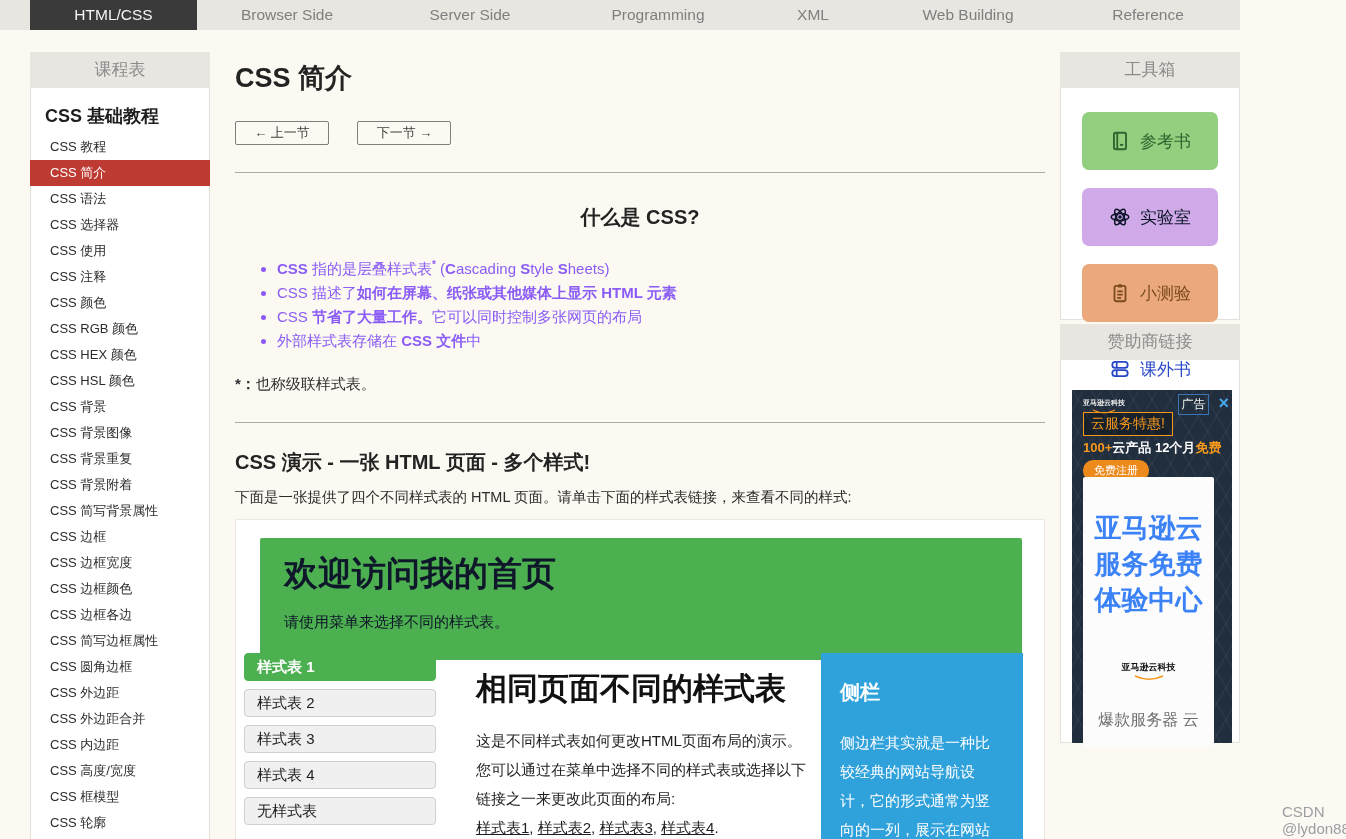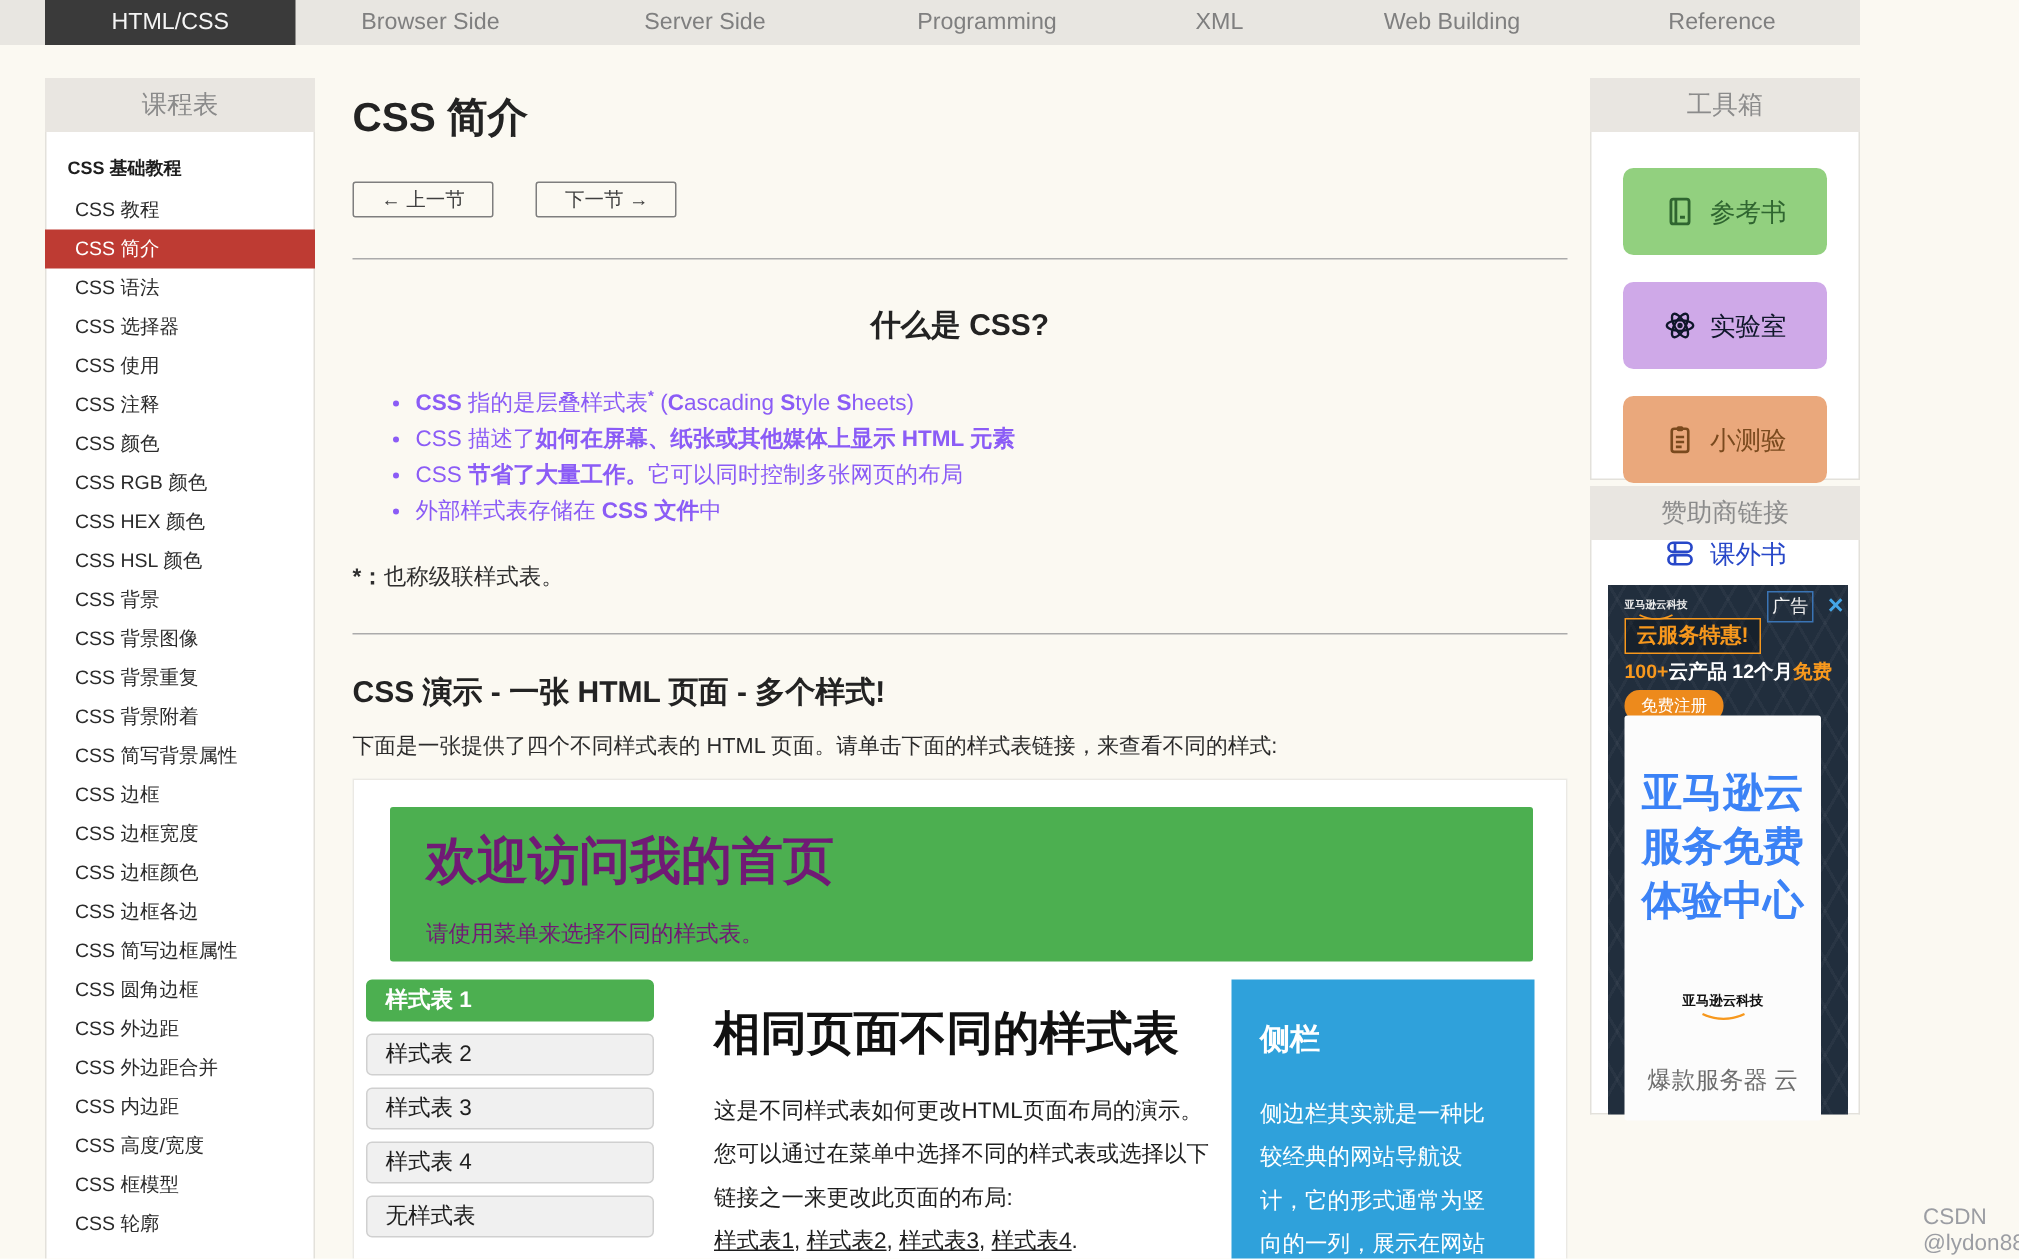--- a/index.html
+++ b/index.html
@@ -20,21 +20,21 @@
   .topnav .active { background:#3A3A3A; color:#F5F5F5; }
 
   
   .col-header { height:36px; background:#E9E6E1; color:#8B8B8B; font-size:17px;
                 line-height:36px; text-align:center; }
   .panel { background:#fff; border:1px solid #E3E1DB; border-top:none; }
 
   
   .left-col { position:absolute; left:30px; top:52px; width:180px; }
   .left-list { height:760px; padding-top:16px; }
-  .section-title { font-size:12px; font-weight:bold; color:#1E1E1E;
+  .section-title { font-size:18px; font-weight:bold; color:#1E1E1E;
                    padding:0 0 6px 14px; }
   .left-list ul { list-style:none; }
   .left-list li { height:26px; line-height:26px; font-size:13px; padding-left:19px;
                   color:#2B2B2B; cursor:pointer; white-space:nowrap; }
   .left-list li.active { background:#BE3B33; color:#fff;
                          margin-left:-1px; margin-right:-1px; padding-left:20px; }
 
   
   .main-col { position:absolute; left:235px; top:52px; width:810px; }
   h1.page-title { margin-top:10px; font-size:27px; line-height:32px; color:#232323; }
@@ -50,22 +50,22 @@
   ul.bullets { margin-top:23px; padding-left:42px; }
   ul.bullets li { font-size:15px; line-height:24px; color:#8b5cf6; }
   .b { font-weight:bold; }
   sup.star { font-size:10px; vertical-align:super; font-weight:bold; }
   .footnote { margin-top:22px; font-size:15px; }
   .intro { margin-top:13px; font-size:14.5px; color:#2B2B2B; }
 
   
   .demo-panel { position:relative; margin-top:12px; width:810px; height:370px;
                 background:#fff; border:1px solid #EBE9E4; }
-  .banner { position:absolute; left:24px; top:18px; width:762px; height:103px;
-            background:#4CAF50; color:#701a75; border-radius:2px; }
+  .banner { position:absolute; left:24px; top:18px; width:762px; height:122px;
+            background:#4CAF50; color:#0f172a; border-radius:2px; }
   .banner-title { font-size:34px; font-weight:bold; padding:13px 0 0 24px; }
   .banner-sub { font-size:15px; padding:16px 0 0 24px; }
   .demo-menu { position:absolute; left:8px; top:133px; width:192px; }
   .demo-menu-item { height:28px; line-height:26px; padding:0 12px; margin-bottom:8px;
                     background:#F0F0F0; border:1px solid #D0D0D0; border-radius:4px;
                     font-size:15px; color:#1E1E1E; cursor:pointer; }
   .demo-menu-item.active { background:#4CAF50; border-color:#4CAF50; color:#fff;
                            font-weight:bold; }
   .demo-content { position:absolute; left:240px; top:150px; width:338px; }
   .demo-content h3 { font-size:31px; line-height:38px; color:#111; }
@@ -95,21 +95,21 @@
           repeating-linear-gradient(-60deg, rgba(255,255,255,0.035) 0 2px, transparent 2px 16px); }
   .ad-brand { position:absolute; left:11px; top:8px; color:#EDEDED; font-size:7px;
               font-weight:bold; text-align:center; }
   .ad-brand svg { display:block; margin:1px auto 0; }
   .ad-label { position:absolute; right:23px; top:4px; width:31px; height:21px;
               border:1px solid #3A74B5; color:#F0F0F0; font-size:12px; text-align:center;
               line-height:19px; }
   .ad-close { position:absolute; right:3px; top:2px; color:#45A6E8; font-size:18px;
               font-weight:bold; cursor:pointer; line-height:22px; }
   .ad-badge { position:absolute; left:11px; top:22px; border:1px solid #F7981D;
-              background:rgba(0,0,0,0.28); color:#F7981D; font-weight:bold; font-size:14px;
+              background:rgba(0,0,0,0.28); color:#F7981D; font-weight:normal; font-size:14px;
               padding:2px 7px; }
   .ad-line { position:absolute; left:11px; top:49px; font-size:13px; font-weight:bold;
              color:#fff; white-space:nowrap; }
   .ad-line .hl { color:#F7981D; }
   .ad-cta { position:absolute; left:11px; top:70px; background:#ED8A1C; color:#fff;
             font-size:11px; padding:3px 11px; border-radius:10px; cursor:pointer; }
   .ad-card { position:absolute; left:11px; top:87px; width:131px; height:270px;
              background:#FCFCFC; border-radius:2px; text-align:center; }
   .ad-card-lines { padding-top:33px; font-size:27px; line-height:36px; font-weight:bold;
                    color:#3b82f6; }

